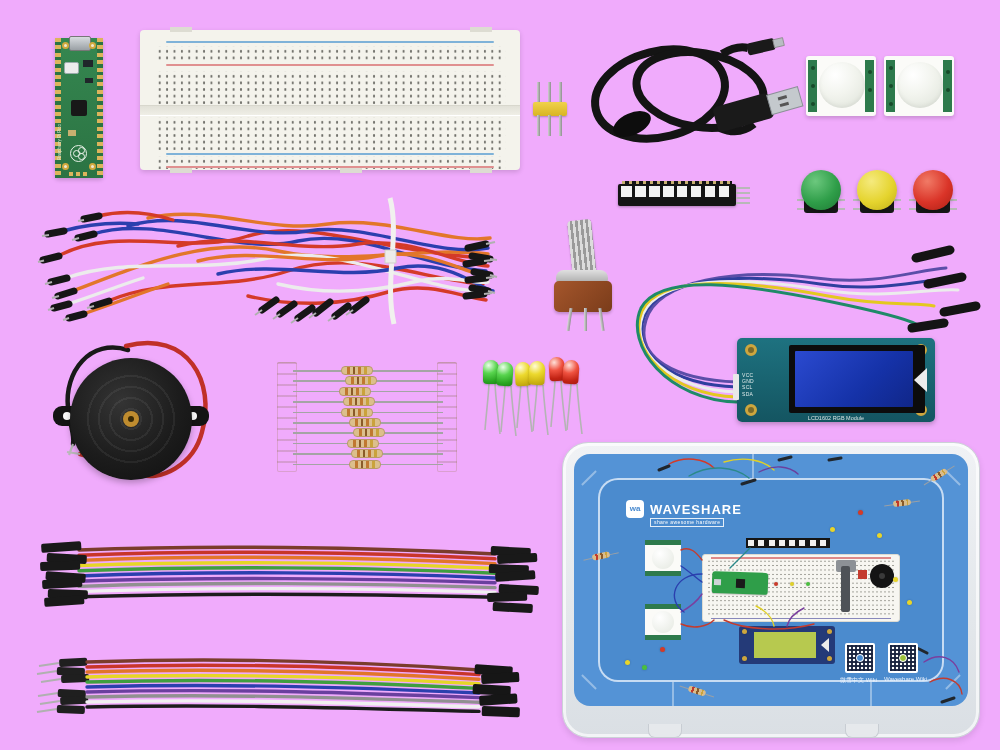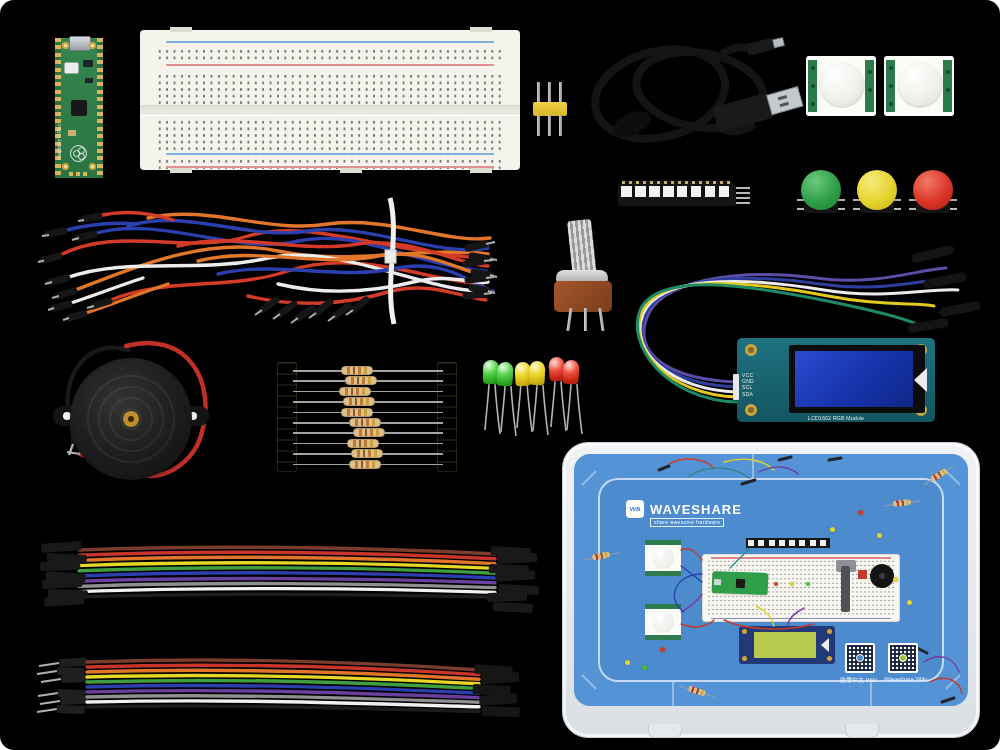--- a/index.html
+++ b/index.html
@@ -1,16 +1,16 @@
 <!DOCTYPE html>
 <html><head>
 <meta charset="utf-8">
 <style>
   html,body{margin:0;padding:0;background:#fff;font-family:"Liberation Sans",sans-serif;}
-  #scene{position:relative;width:1000px;height:750px;background:#000000;overflow:hidden;border-radius:14px;}
+  #scene{position:relative;width:1000px;height:750px;background:#f0abfc;overflow:hidden;}
   .abs{position:absolute;}
   svg{display:block;overflow:visible;}
   
   .pico{left:55px;top:38px;width:48px;height:140px;background:linear-gradient(#358750,#2b7343);border-radius:4px;box-shadow:0 2px 4px rgba(0,0,0,.18);}
   .pico .edge{position:absolute;top:0;bottom:0;width:6px;background:repeating-linear-gradient(180deg,#dcb45c 0 4px,#2b7343 4px 7.4px);}
   .pico .usb{position:absolute;left:14px;top:-2px;width:20px;height:13px;background:linear-gradient(#d8dcdf,#9aa0a5);border:1px solid #777;border-radius:2px;}
   .pico .btn{position:absolute;left:9px;top:24px;width:13px;height:10px;background:#ececec;border:1px solid #9aa;border-radius:2px;}
   .pico .chip{position:absolute;left:16px;top:62px;width:16px;height:16px;background:#181818;border-radius:2px;}
   .pico .hole{position:absolute;width:7px;height:7px;border-radius:50%;background:#efe9d2;border:2px solid #d2a93e;box-sizing:border-box;}
   .pico .logo{position:absolute;left:15px;bottom:16px;width:17px;height:17px;border:1.6px solid #e9f2e9;border-radius:50%;box-sizing:border-box;}

